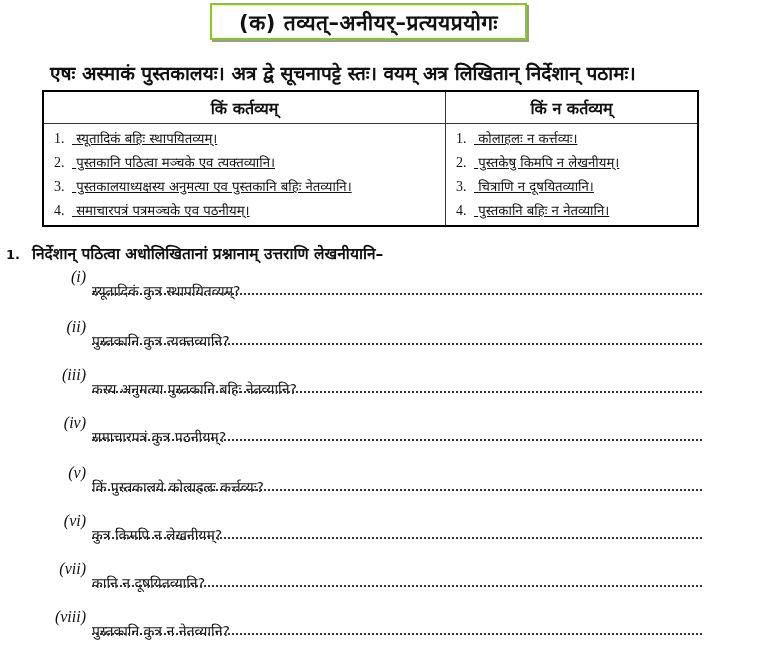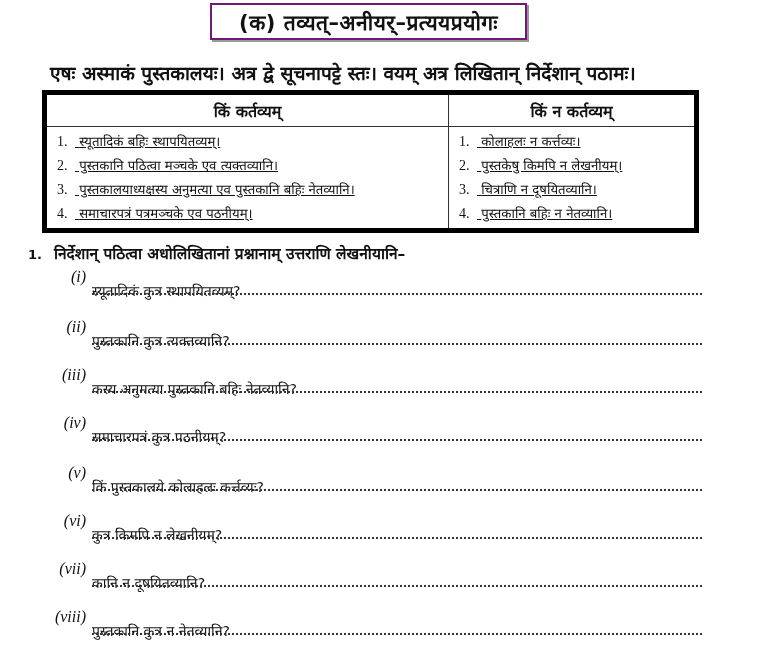--- a/index.html
+++ b/index.html
@@ -2,48 +2,48 @@
 <html><head>
 <meta charset="utf-8">
 <style>
   html, body { margin: 0; padding: 0; background: #ffffff; }
   body {
     width: 776px; height: 646px; position: relative; overflow: hidden;
     font-family: "DejaVu Sans", sans-serif; color: #111;
   }
   .title-box {
     position: absolute; left: 210px; top: 3px; width: 313px; height: 33px;
-    border: 2px solid #701a75; box-shadow: 2px 2px 0 #999;
+    border: 2px solid #84cc16; box-shadow: 2px 2px 0 #999;
     display: flex; align-items: center; justify-content: center;
     font-size: 21px; font-weight: bold; letter-spacing: 0.5px;
   }
   .intro {
     position: absolute; left: 50px; top: 60px; width: 700px;
     font-size: 19px; font-weight: bold; white-space: nowrap;
   }
   table.rules {
     position: absolute; left: 42px; top: 90px; width: 657px;
-    border-collapse: collapse; border: 5px solid #000000;
+    border-collapse: collapse; border: 2px solid #000000;
   }
   table.rules th {
     height: 31px; font-size: 16px; font-weight: bold; text-align: center;
     border: 1px solid #333; padding: 0;
   }
   table.rules td {
     vertical-align: top; border: 1px solid #333; padding: 3px 0 2px 0;
   }
   table.rules th.col-left, table.rules td.col-left { width: 401px; }
   .rule {
     font-size: 13.2px; height: 24px; line-height: 24px; white-space: nowrap;
     padding-left: 10px;
     text-decoration: underline;
   }
   .rule .num { display: inline-block; width: 18px; font-family: "Liberation Serif", serif; font-size: 14px; }
   .q-heading {
-    position: absolute; left: 28px; top: 242px; font-size: 15.5px; font-weight: bold;
+    position: absolute; left: 6px; top: 242px; font-size: 15.5px; font-weight: bold;
     white-space: nowrap;
   }
   .q-heading .qnum { display: inline-block; width: 26px; font-size: 13px; }
   .question { position: absolute; left: 0; width: 776px; }
   .question .label {
     position: absolute; right: 690px; top: 0;
     font-family: "Liberation Serif", serif; font-style: italic; font-size: 16px; white-space: nowrap;
   }
   .question .text {
     position: absolute; left: 92px; top: 13px; font-size: 14px; white-space: nowrap;

